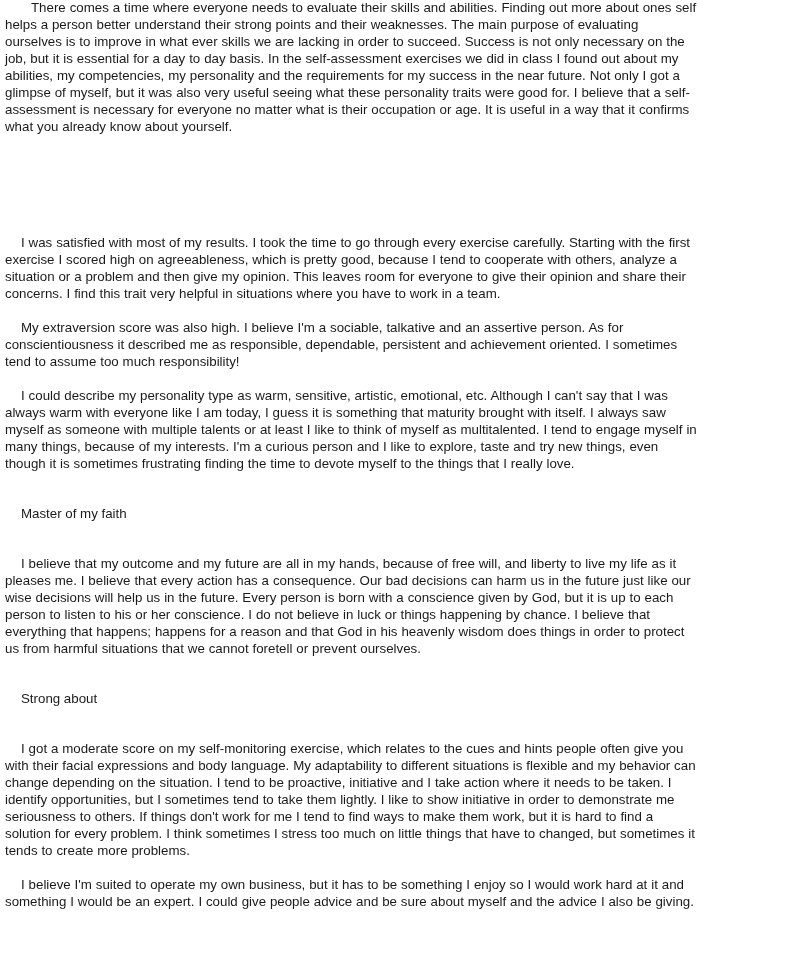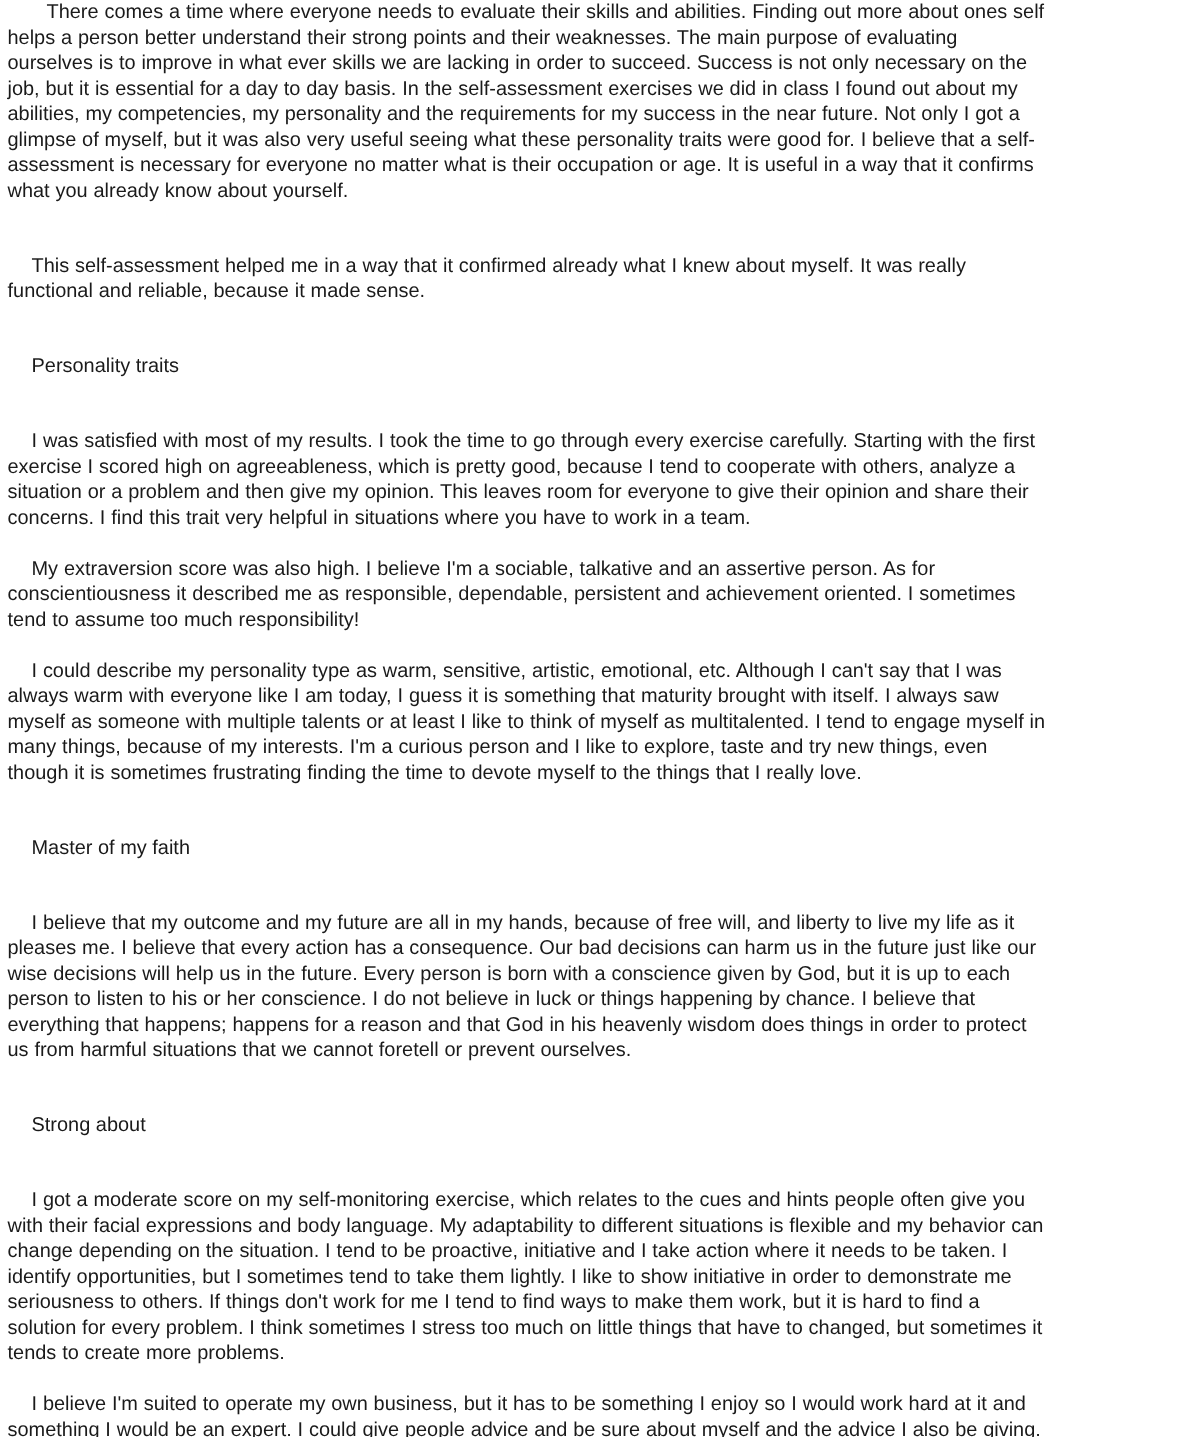--- a/index.html
+++ b/index.html
@@ -35,23 +35,21 @@
       margin: 0;
       text-indent: 16px;
     }
   </style>
 </head>
 <body>
 
 <div class="doc">
   <p class="p first">There comes a time where everyone needs to evaluate their skills and abilities. Finding out more about ones self helps a person better understand their strong points and their weaknesses. The main purpose of evaluating ourselves is to improve in what ever skills we are lacking in order to succeed. Success is not only necessary on the job, but it is essential for a day to day basis. In the self-assessment exercises we did in class I found out about my abilities, my competencies, my personality and the requirements for my success in the near future. Not only I got a glimpse of myself, but it was also very useful seeing what these personality traits were good for. I believe that a self-assessment is necessary for everyone no matter what is their occupation or age. It is useful in a way that it confirms what you already know about yourself.</p>
   <div class="gap-lg"></div>
-  <p class="p">This self-assessment helped me in a way that it confirmed already what I knew about myself. It was really functional and reliable, because it made sense.</p>
   <div class="gap-lg"></div>
-  <p class="heading">Personality traits</p>
   <div class="gap-lg"></div>
   <p class="p">I was satisfied with most of my results. I took the time to go through every exercise carefully. Starting with the first exercise I scored high on agreeableness, which is pretty good, because I tend to cooperate with others, analyze a situation or a problem and then give my opinion. This leaves room for everyone to give their opinion and share their concerns. I find this trait very helpful in situations where you have to work in a team.</p>
   <div class="gap-md"></div>
   <p class="p">My extraversion score was also high. I believe I'm a sociable, talkative and an assertive person. As for conscientiousness it described me as responsible, dependable, persistent and achievement oriented. I sometimes tend to assume too much responsibility!</p>
   <div class="gap-md"></div>
   <p class="p">I could describe my personality type as warm, sensitive, artistic, emotional, etc. Although I can't say that I was always warm with everyone like I am today, I guess it is something that maturity brought with itself. I always saw myself as someone with multiple talents or at least I like to think of myself as multitalented. I tend to engage myself in many things, because of my interests. I'm a curious person and I like to explore, taste and try new things, even though it is sometimes frustrating finding the time to devote myself to the things that I really love.</p>
   <div class="gap-lg"></div>
   <p class="heading">Master of my faith</p>
   <div class="gap-lg"></div>
   <p class="p">I believe that my outcome and my future are all in my hands, because of free will, and liberty to live my life as it pleases me. I believe that every action has a consequence. Our bad decisions can harm us in the future just like our wise decisions will help us in the future. Every person is born with a conscience given by God, but it is up to each person to listen to his or her conscience. I do not believe in luck or things happening by chance. I believe that everything that happens; happens for a reason and that God in his heavenly wisdom does things in order to protect us from harmful situations that we cannot foretell or prevent ourselves.</p>

